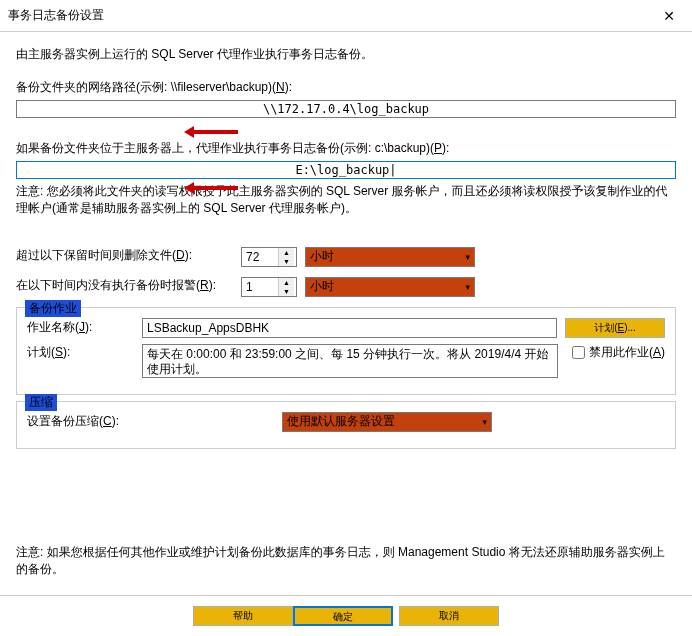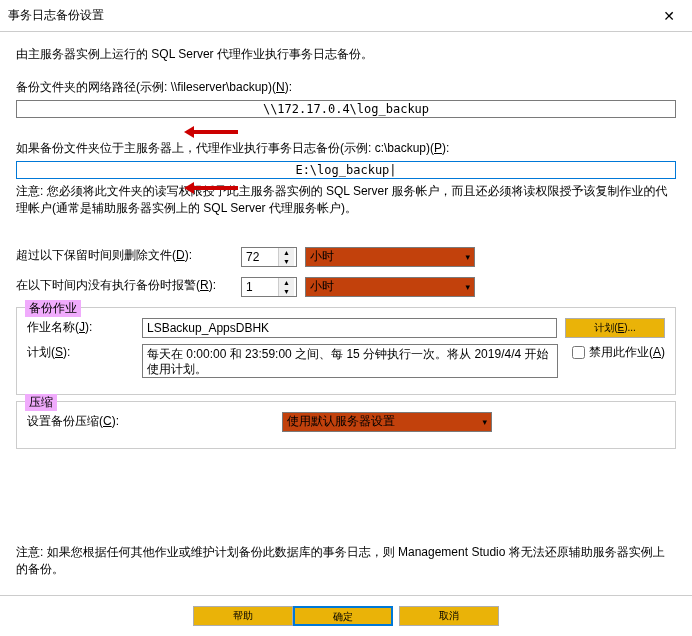--- a/index.html
+++ b/index.html
@@ -15,21 +15,21 @@
 .spacer-md { height: 22px; }
 .row { display: flex; align-items: flex-start; margin-bottom: 10px; }
 .row-label { width: 225px; }
 .spinner { display: flex; align-items: center; border: 1px solid #7a7a7a; width: 56px; height: 20px; background: #fff; }
 .spinner input { border: none; width: 36px; padding: 0 4px; font-size: 12px; outline: none; }
 .spinner .spins { width: 16px; height: 18px; border-left: 1px solid #ccc; display: flex; flex-direction: column; }
 .spinner .spins div { flex: 1; display: flex; align-items: center; justify-content: center; font-size: 7px; cursor: pointer; background: #f0f0f0; }
 .combo { border: 1px solid #7a7a7a; height: 20px; width: 170px; display: flex; align-items: center; padding: 0 4px; background: #c2410c; position: relative; }
 .combo .arrow { position: absolute; right: 4px; font-size: 9px; }
 .fieldset { border: 1px solid #ccc; padding: 10px 10px; margin-top: 6px; position: relative; }
-.fieldset .legend { position: absolute; top: -8px; left: 8px; background: #f0abfc; padding: 0 4px; }
+.fieldset .legend { position: absolute; top: -8px; left: 8px; background: #1d4ed8; padding: 0 4px; }
 .grid-row { display: flex; align-items: center; margin-bottom: 6px; }
 .grid-lbl { width: 115px; }
 .job-input { flex: 1; border: 1px solid #7a7a7a; padding: 2px 4px; font-size: 12px; height: 20px; margin-right: 8px; }
 .btn { border: 1px solid #adadad; background: #eab308; padding: 2px 10px; height: 20px; font-size: 10px; cursor: pointer; min-width: 100px; text-align: center; }
 .btn.sm { min-width: 100px; }
 .multiline { flex: 1; border: 1px solid #7a7a7a; padding: 2px 4px; font-size: 12px; height: 34px; margin-right: 8px; line-height: 1.3; background: #fff; overflow: hidden; }
 .checkbox-wrap { display: flex; align-items: center; gap: 4px; margin-left: 6px; }
 .checkbox-wrap input { width: 13px; height: 13px; }
 .combo-wide { width: 210px; }
 .arrow-annotation { position: absolute; color: #c00; pointer-events: none; }

